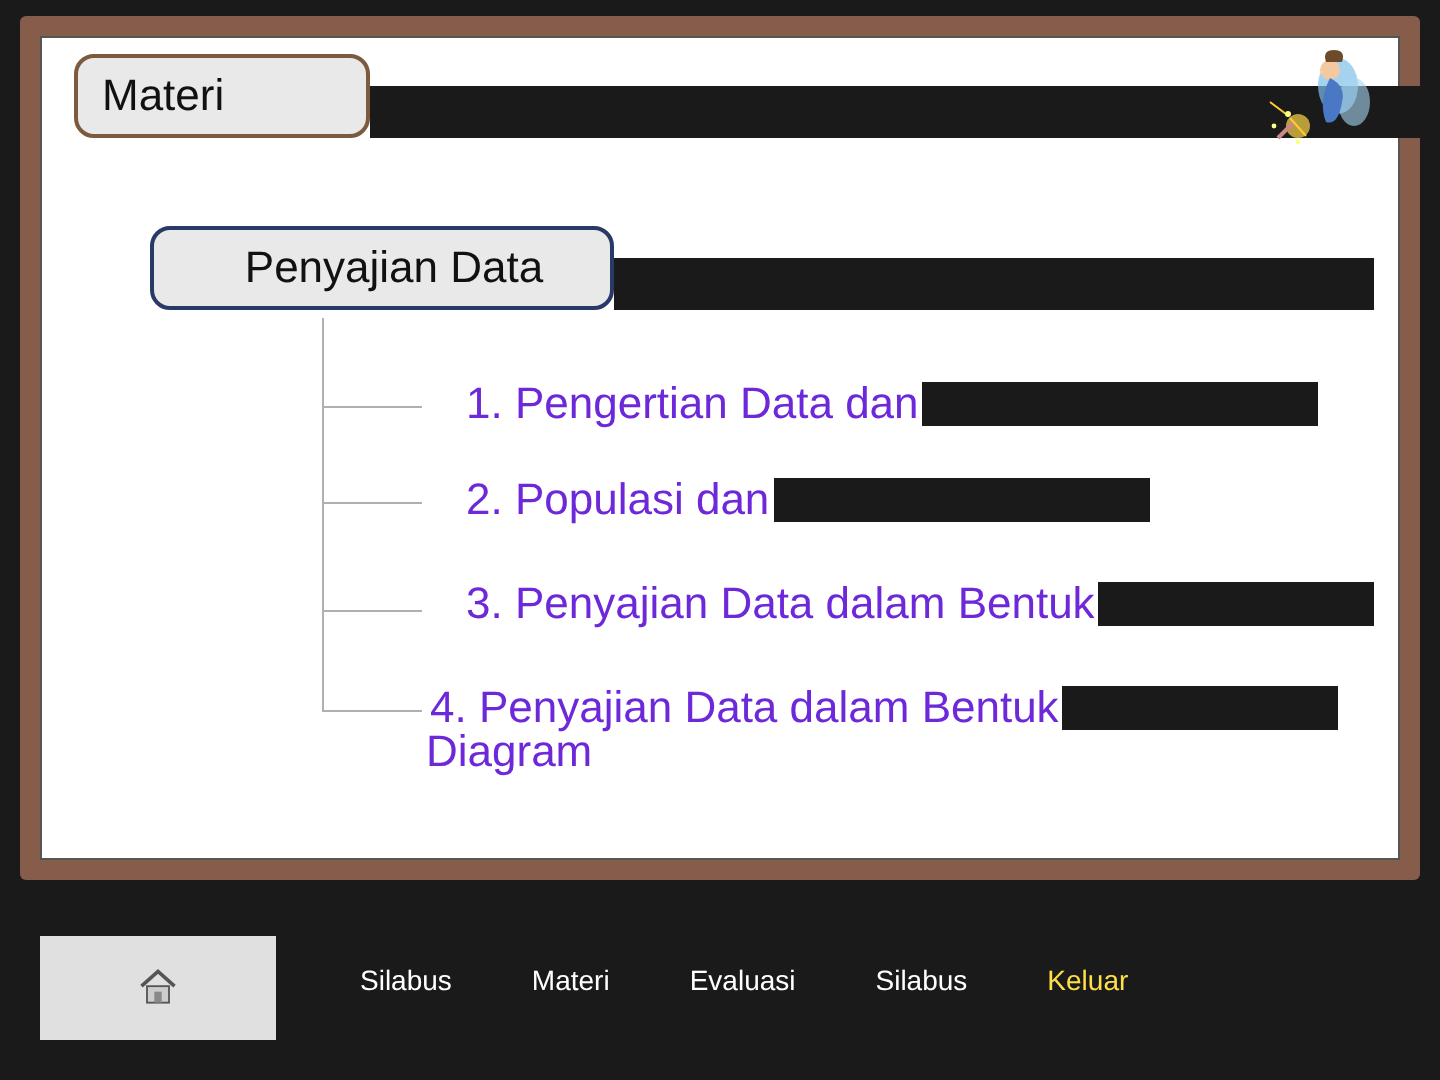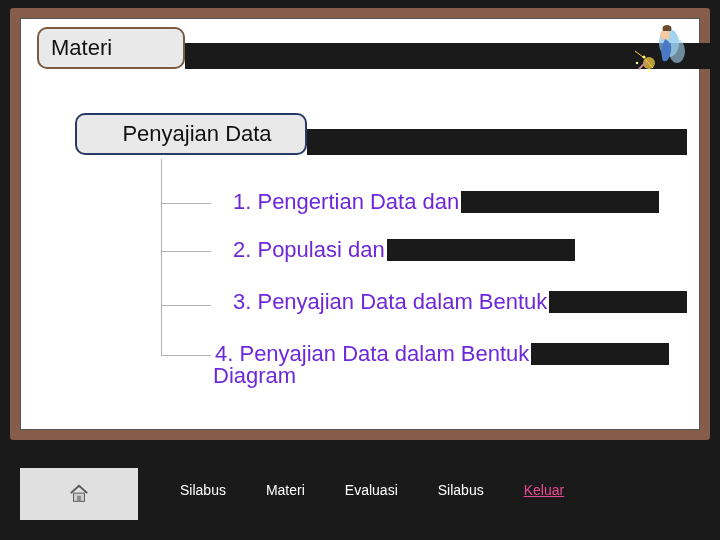--- a/index.html
+++ b/index.html
@@ -116,21 +116,21 @@
   }
   .nav-links {
     position: absolute;
     left: 180px; top: 482px;
     width: 520px; height: 28px;
     display: flex;
     gap: 40px;
     font-size: 14px;
   }
   .nav-link { color: #fff; }
-  .nav-link.exit { color: #ec4899; text-decoration: underline; }
+  .nav-link.exit { color: #fde047; }
 </style>
 </head>
 <body>
 
 <div class="outer-frame">
   <div class="inner-canvas">
 
     <div class="title-shadow"></div>
     <div class="title-chip">
       <span>Materi</span>

